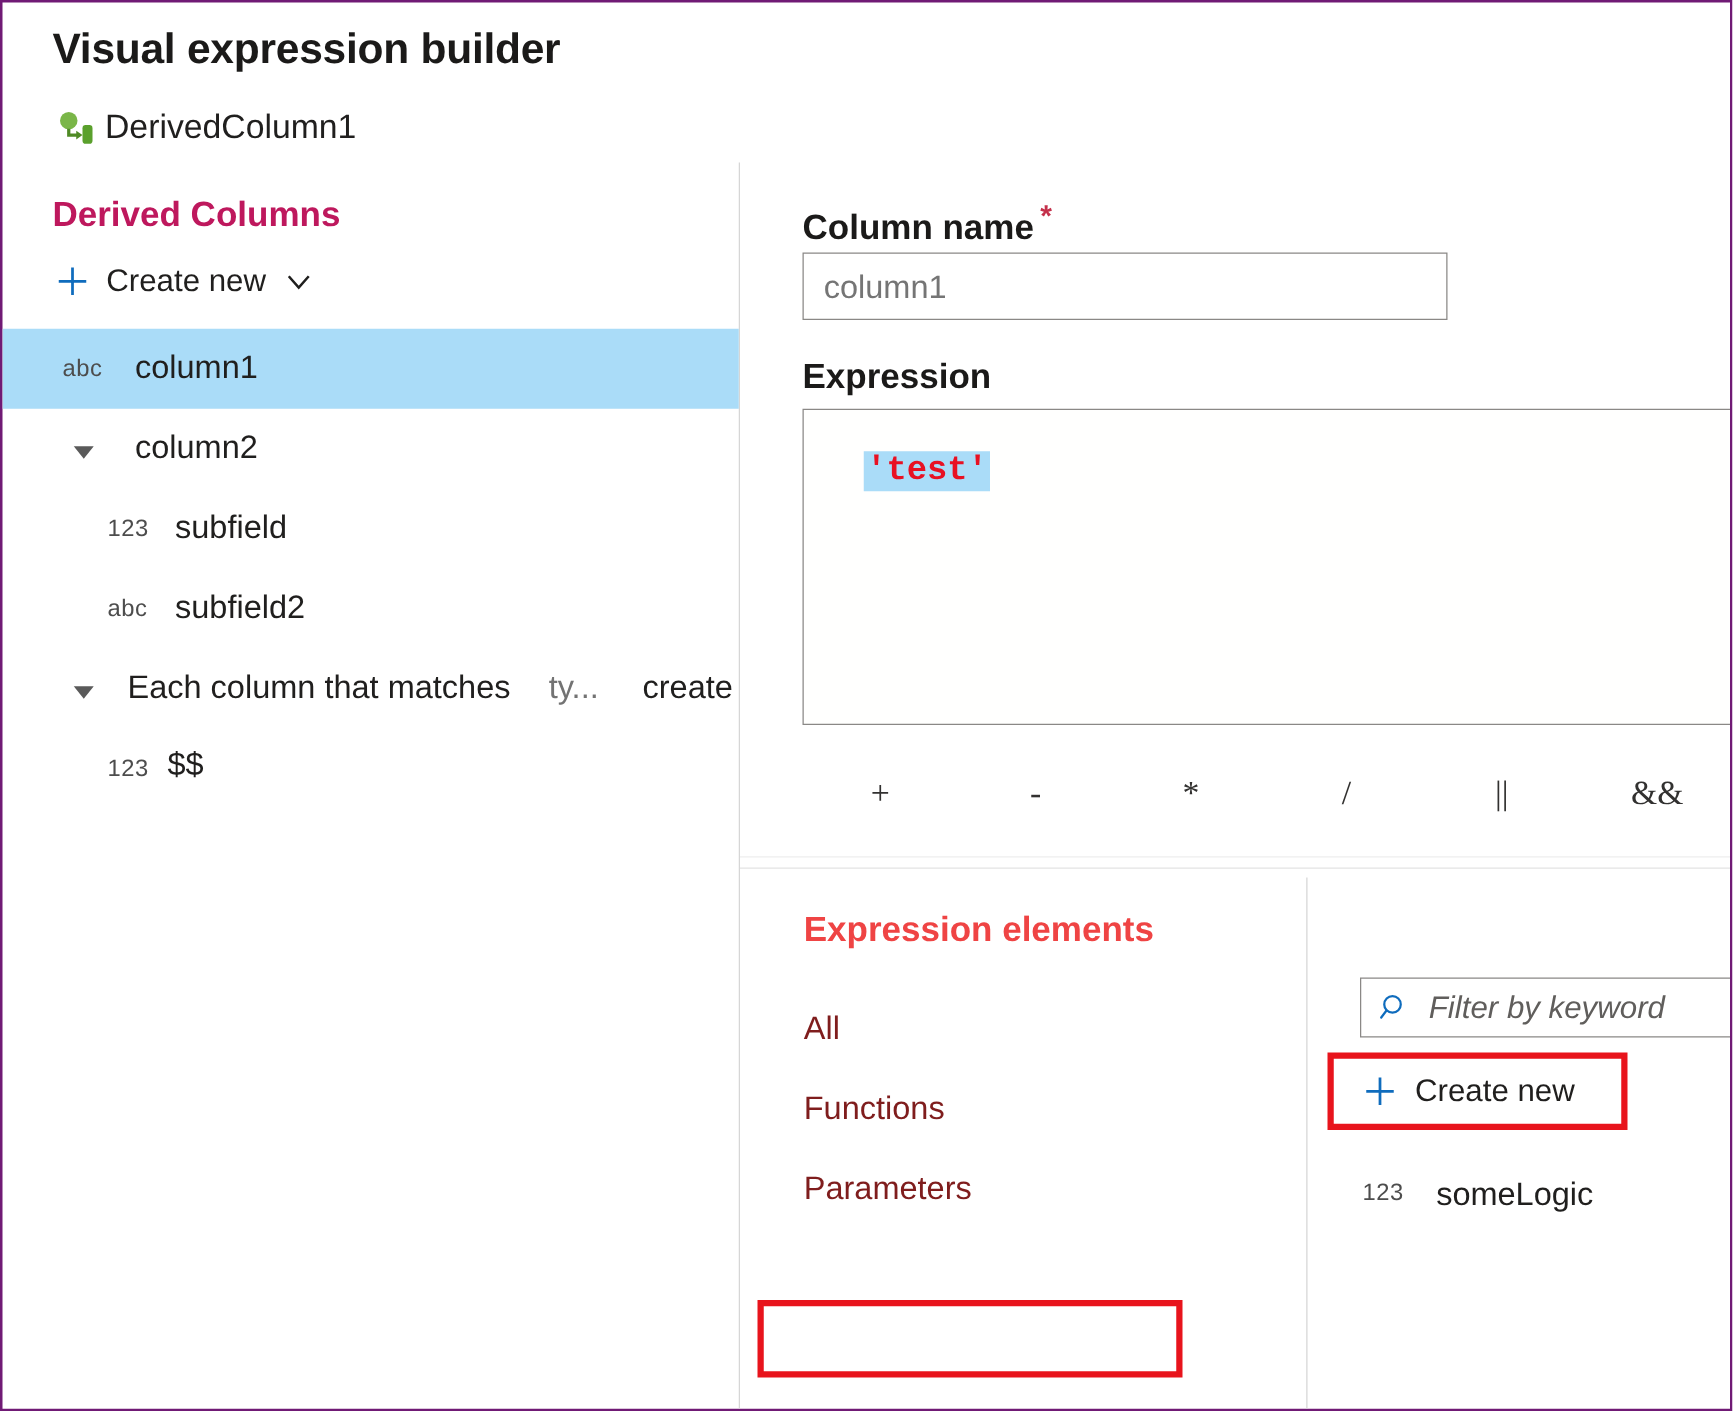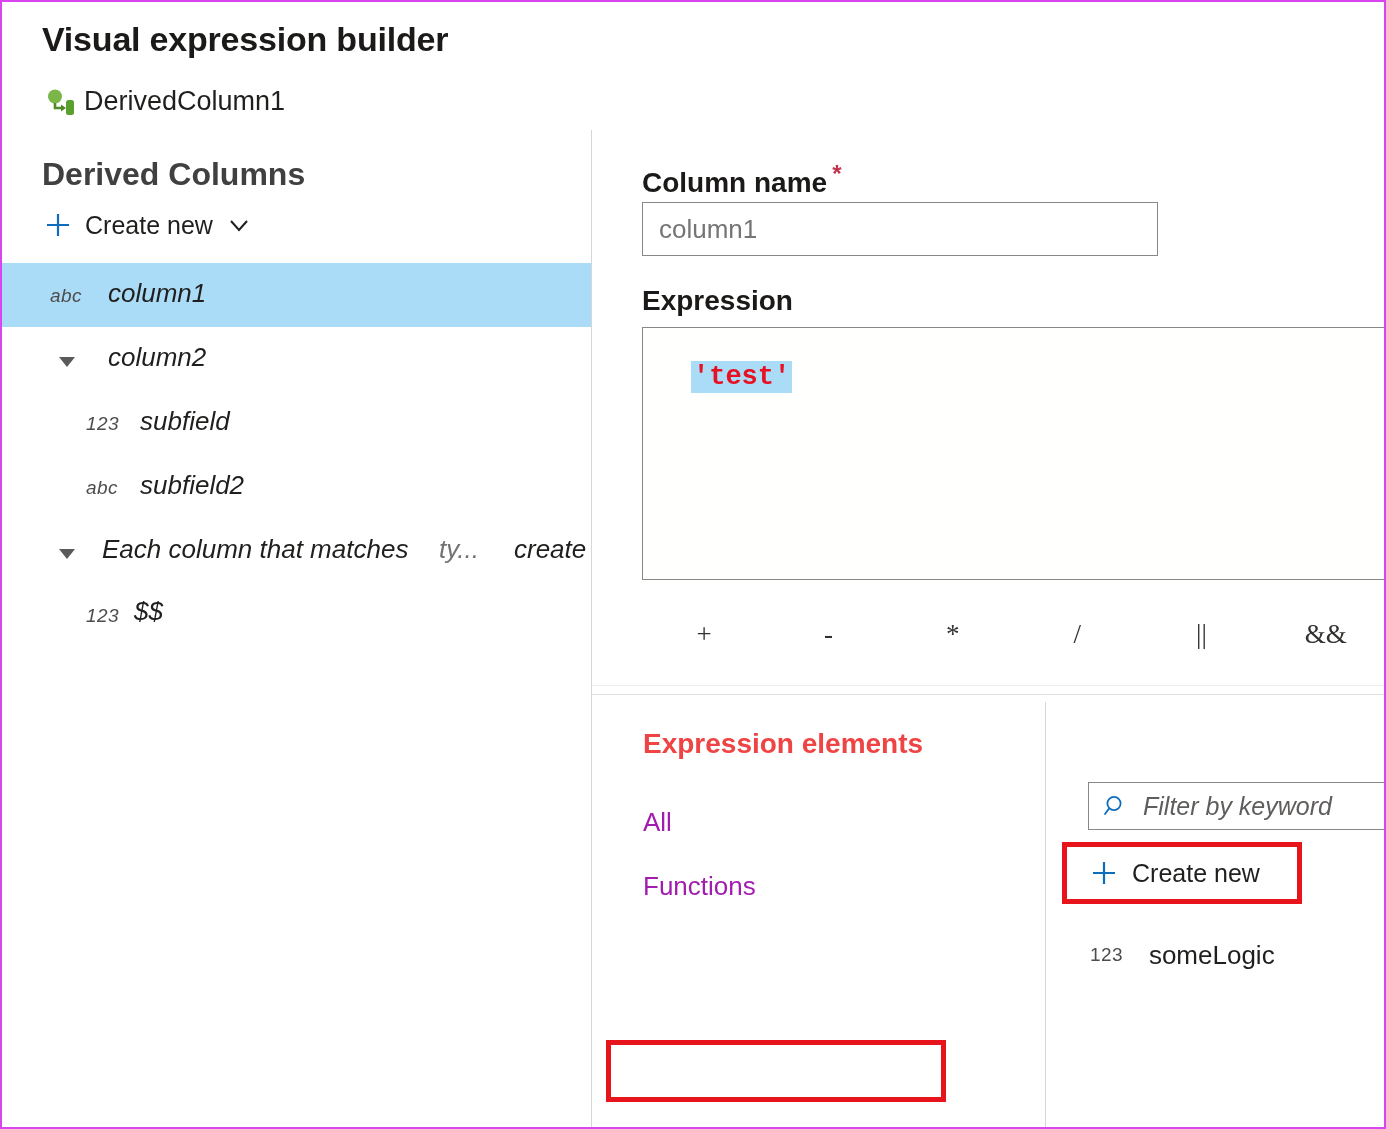--- a/index.html
+++ b/index.html
@@ -6,21 +6,21 @@
   body{
     font-family:"Liberation Sans","DejaVu Sans",sans-serif;
     color:#201f1e;
     -webkit-font-smoothing:antialiased;
   }
   #app{
     position:relative;
     width:1386px;
     height:1129px;
     box-sizing:border-box;
-    border:2px solid #d946ef;
+    border:2px solid #701a75;
     background:#ffffff;
     overflow:hidden;
   }
 
   
   .header{position:absolute;left:0;top:0;width:100%;}
   .page-title{
     position:absolute;left:40px;top:18px;
     font-size:34px;font-weight:600;letter-spacing:-.2px;color:#1b1a19;
     white-space:nowrap;
@@ -32,36 +32,36 @@
   
   .vsplit{position:absolute;left:589px;top:128px;width:1px;height:1001px;background:#d6d6d6;}
   .hsplit{position:absolute;left:590px;top:683px;width:796px;height:1px;background:#eeeeee;}
   .hsplit2{position:absolute;left:590px;top:692px;width:796px;height:1px;background:#e3e3e3;}
   .vsplit-bottom{position:absolute;left:1043px;top:700px;width:1px;height:429px;background:#d6d6d6;}
 
   
   .left-pane{position:absolute;left:0;top:140px;width:589px;}
   .section-title{
     position:absolute;left:40px;top:14px;
-    font-size:32px;font-weight:600;color:#404040;white-space:nowrap;
+    font-size:28px;font-weight:600;color:#be185d;white-space:nowrap;
   }
   .create-new-left{
     position:absolute;left:36px;top:63px;
     display:flex;align-items:center;gap:13px;
     height:40px;padding:0 6px;cursor:pointer;
   }
   .plus-ico{width:28px;height:28px;display:block;}
   .chev-ico{width:26px;height:26px;display:block;}
   .create-label{font-size:25px;color:#201f1e;white-space:nowrap;}
 
   .tree{position:absolute;left:0;top:121px;width:589px;}
   .tree-row{
     position:relative;display:flex;align-items:center;
     height:64px;width:589px;box-sizing:border-box;
-    cursor:pointer;overflow:hidden;white-space:nowrap;font-style:italic;
+    cursor:pointer;overflow:hidden;white-space:nowrap;
   }
   .tree-row.selected{background:#aadcf8;}
   .type-ico{
     font-size:19px;color:#4d4d4d;letter-spacing:.4px;
     font-family:"Liberation Sans",sans-serif;
     display:inline-block;text-align:left;
   }
   .tw{width:26px;height:26px;display:block;flex:none;}
   .node-label{font-size:26px;color:#201f1e;}
   .node-label.blue{color:#737373;}
@@ -105,21 +105,21 @@
   .bottom-right{position:absolute;left:1044px;top:700px;width:342px;height:429px;}
 
   .panel-title{
     position:absolute;left:51px;top:26px;
     font-size:28px;font-weight:600;color:#ef4444;white-space:nowrap;
   }
   .elem-list{position:absolute;left:0;top:88px;width:453px;}
   .elem-row{
     position:relative;display:flex;align-items:center;
     height:64px;width:453px;box-sizing:border-box;padding-left:51px;
-    font-size:26px;color:#a21caf;cursor:pointer;white-space:nowrap;
+    font-size:26px;color:#7f1d1d;cursor:pointer;white-space:nowrap;
   }
   .elem-row.selected{background:#aadcf8;}
 
   .filter-wrap{
     position:absolute;left:42px;top:80px;width:330px;height:48px;
     box-sizing:border-box;border:1px solid #8a8886;background:#fff;
     display:flex;align-items:center;padding-left:14px;gap:12px;overflow:hidden;
   }
   .search-ico{width:26px;height:26px;display:block;flex:none;}
   .filter-input{
@@ -250,20 +250,21 @@
       <div class="op-btn">&amp;&amp;</div>
     </div>
   </div>
 
   <div class="bottom-left">
     <div class="panel-title">Expression elements</div>
 
     <div class="elem-list">
       <div class="elem-row">All</div>
       <div class="elem-row">Functions</div>
+      <div class="elem-row">Parameters</div>
     </div>
   </div>
 
   <div style="position:absolute;left:1043px;top:1036px;width:0;height:0;"></div>
 
   <div class="bottom-right">
 
     <div class="filter-wrap">
       <span class="search-ico">
         <svg viewBox="0 0 26 26" width="26" height="26">

